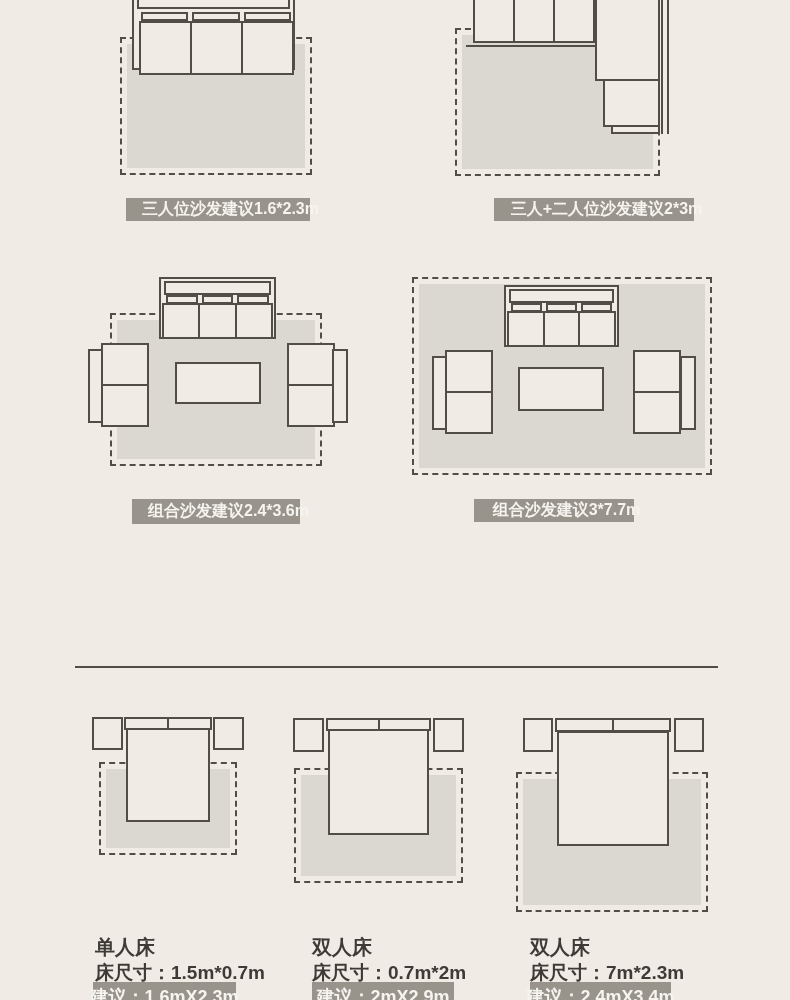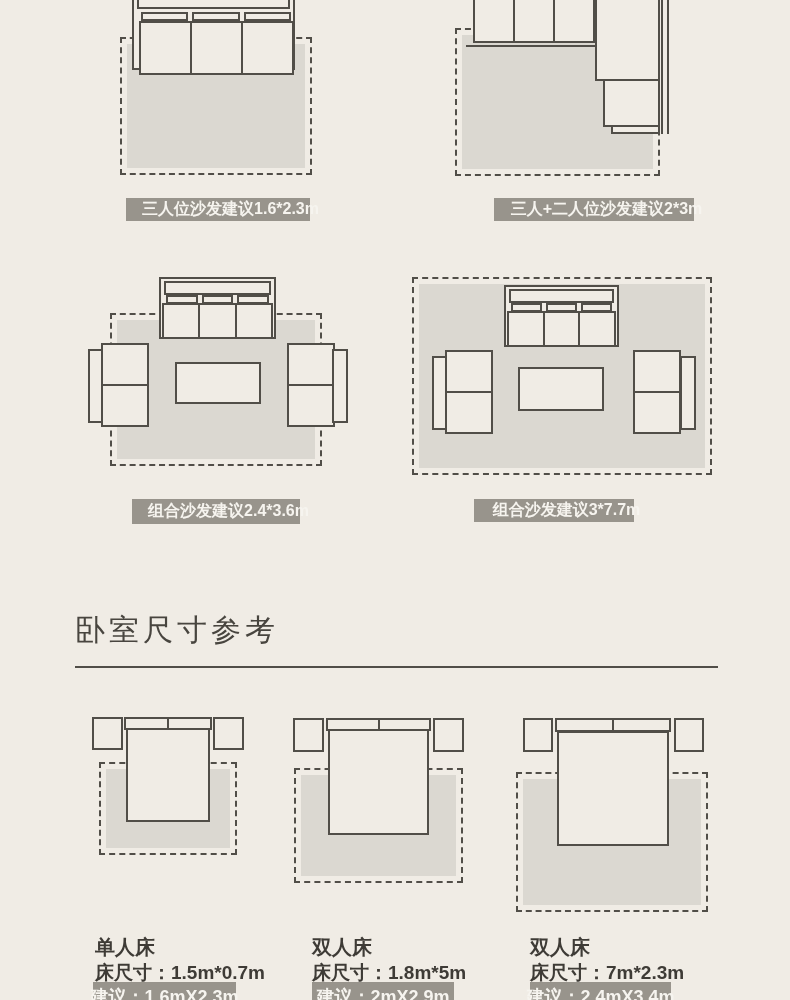--- a/index.html
+++ b/index.html
@@ -125,21 +125,20 @@
     </div>
     <div class="abs outline cells-v" style="left:633px;top:350px;width:48px;height:84px;">
       <div></div>
       <div></div>
     </div>
     <div class="abs outline" style="left:680px;top:356px;width:16px;height:74px;"></div>
     <div class="abs outline" style="left:518px;top:367px;width:86px;height:44px;"></div>
     <div class="abs badge" style="left:474px;top:499px;width:160px;height:23px;">组合沙发建议3*7.7m</div>
   </div>
 
-  <div class="abs section-heading" style="left:75px;top:610px;">卧室尺寸参考</div>
   <div class="abs hline" style="left:75px;top:666px;width:643px;height:2px;"></div>
 
   <div>
     <div class="abs rug" style="left:99px;top:762px;width:138px;height:93px;">
       <div class="rug-fill"></div>
     </div>
     <div class="abs outline" style="left:92px;top:717px;width:31px;height:33px;"></div>
     <div class="abs outline cells" style="left:124px;top:717px;width:88px;height:13px;">
       <div></div>
       <div></div>
@@ -156,21 +155,21 @@
       <div class="rug-fill"></div>
     </div>
     <div class="abs outline" style="left:293px;top:718px;width:31px;height:34px;"></div>
     <div class="abs outline cells" style="left:326px;top:718px;width:105px;height:13px;">
       <div></div>
       <div></div>
     </div>
     <div class="abs outline" style="left:328px;top:729px;width:101px;height:106px;"></div>
     <div class="abs outline" style="left:433px;top:718px;width:31px;height:34px;"></div>
     <div class="abs bed-label" style="left:312px;top:934px;">双人床</div>
-    <div class="abs bed-size" style="left:312px;top:960px;">床尺寸：1.8m*5m</div>
+    <div class="abs bed-size" style="left:312px;top:960px;">床尺寸：0.7m*2m</div>
     <div class="abs suggest-badge" style="left:312px;top:982px;width:142px;height:30px;">建议：2mX2.9m</div>
   </div>
 
   <div>
     <div class="abs rug" style="left:516px;top:772px;width:192px;height:140px;">
       <div class="rug-fill"></div>
     </div>
     <div class="abs outline" style="left:523px;top:718px;width:30px;height:34px;"></div>
     <div class="abs outline cells" style="left:555px;top:718px;width:116px;height:14px;">
       <div></div>

